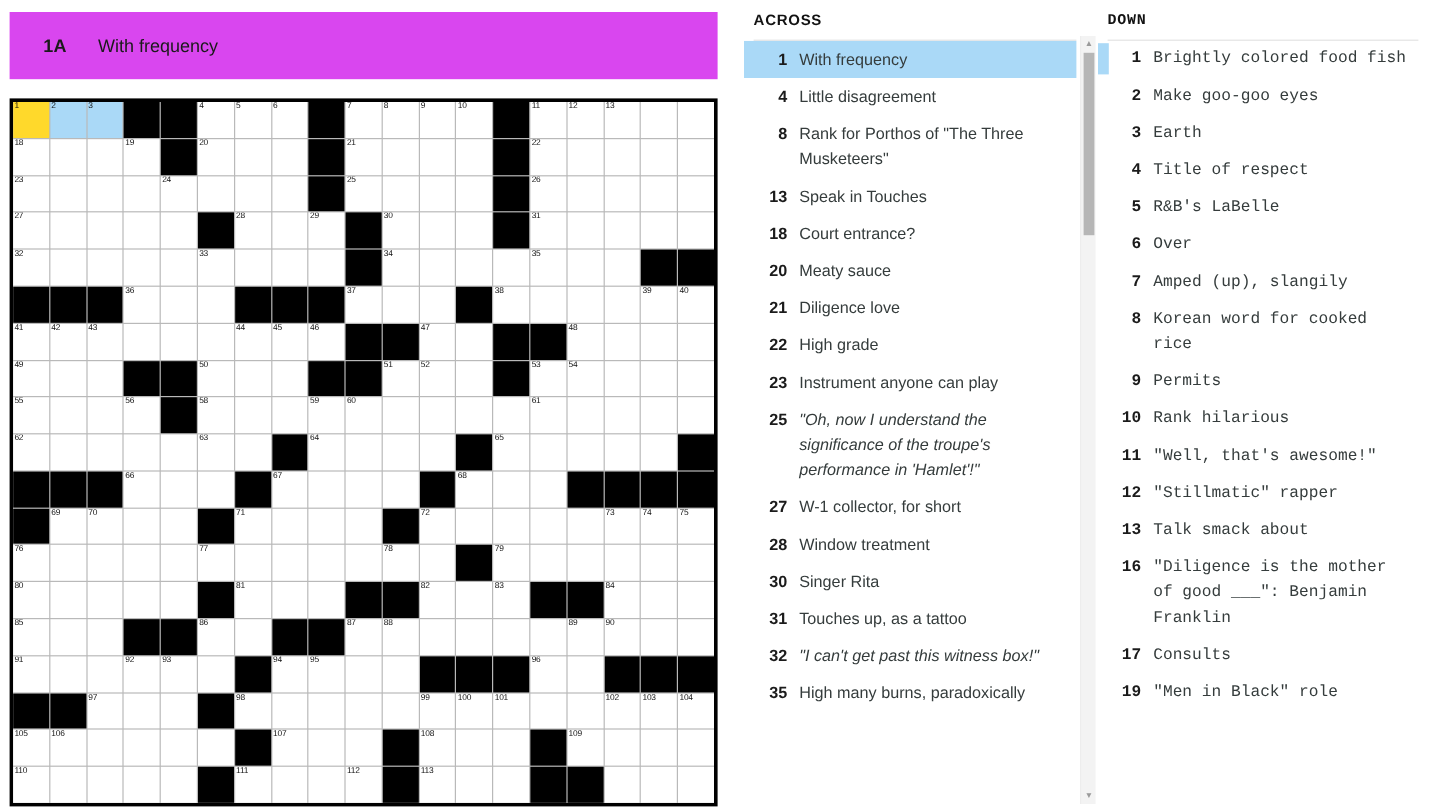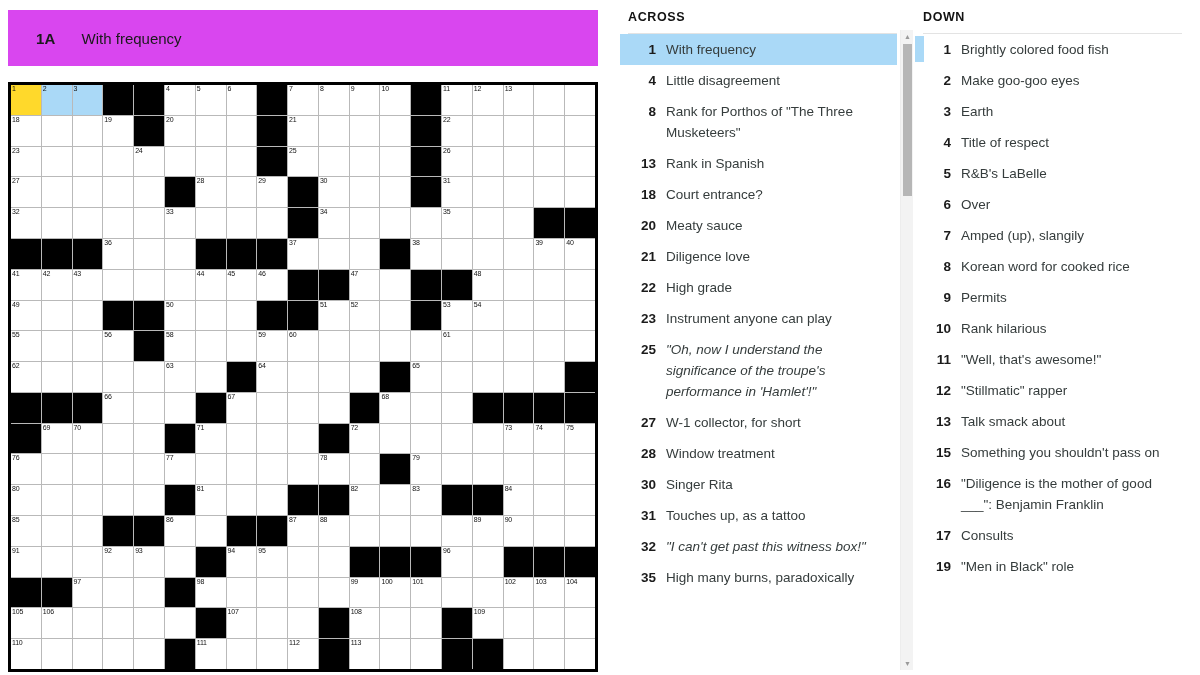--- a/index.html
+++ b/index.html
@@ -83,21 +83,21 @@
     letter-spacing: -0.2px;
   }
 
   
   .clue-panel {
     height: 477px;
     position: relative;
     padding-top: 10px;
   }
   #across-panel { width: 295px; flex: 0 0 295px; }
-  #down-panel   { width: 285px; flex: 0 0 285px; }
+  #down-panel   { width: 285px; flex: 0 0 285px; font-family: Liberation Mono, monospace; }
 
   .panel-title {
     font-size: 12.5px;
     font-weight: bold;
     color: #121212;
     letter-spacing: .6px;
     padding: 0 0 9px 8px;
   }
   .panel-divider {
     height: 1px;
@@ -777,21 +777,21 @@
         <div class="clue-row">
           <div class="clue-num">4</div>
           <div class="clue-text">Little disagreement</div>
         </div>
         <div class="clue-row">
           <div class="clue-num">8</div>
           <div class="clue-text">Rank for Porthos of "The Three Musketeers"</div>
         </div>
         <div class="clue-row">
           <div class="clue-num">13</div>
-          <div class="clue-text">Rank in Spanish</div>
+          <div class="clue-text">Speak in Touches</div>
         </div>
         <div class="clue-row">
           <div class="clue-num">18</div>
           <div class="clue-text">Court entrance?</div>
         </div>
         <div class="clue-row">
           <div class="clue-num">20</div>
           <div class="clue-text">Meaty sauce</div>
         </div>
         <div class="clue-row">
@@ -892,24 +892,20 @@
         </div>
         <div class="clue-row">
           <div class="clue-num">12</div>
           <div class="clue-text">"Stillmatic" rapper</div>
         </div>
         <div class="clue-row">
           <div class="clue-num">13</div>
           <div class="clue-text">Talk smack about</div>
         </div>
         <div class="clue-row">
-          <div class="clue-num">15</div>
-          <div class="clue-text">Something you shouldn't pass on</div>
-        </div>
-        <div class="clue-row">
           <div class="clue-num">16</div>
           <div class="clue-text">"Diligence is the mother of good ___": Benjamin Franklin</div>
         </div>
         <div class="clue-row">
           <div class="clue-num">17</div>
           <div class="clue-text">Consults</div>
         </div>
         <div class="clue-row">
           <div class="clue-num">19</div>
           <div class="clue-text">"Men in Black" role</div>

